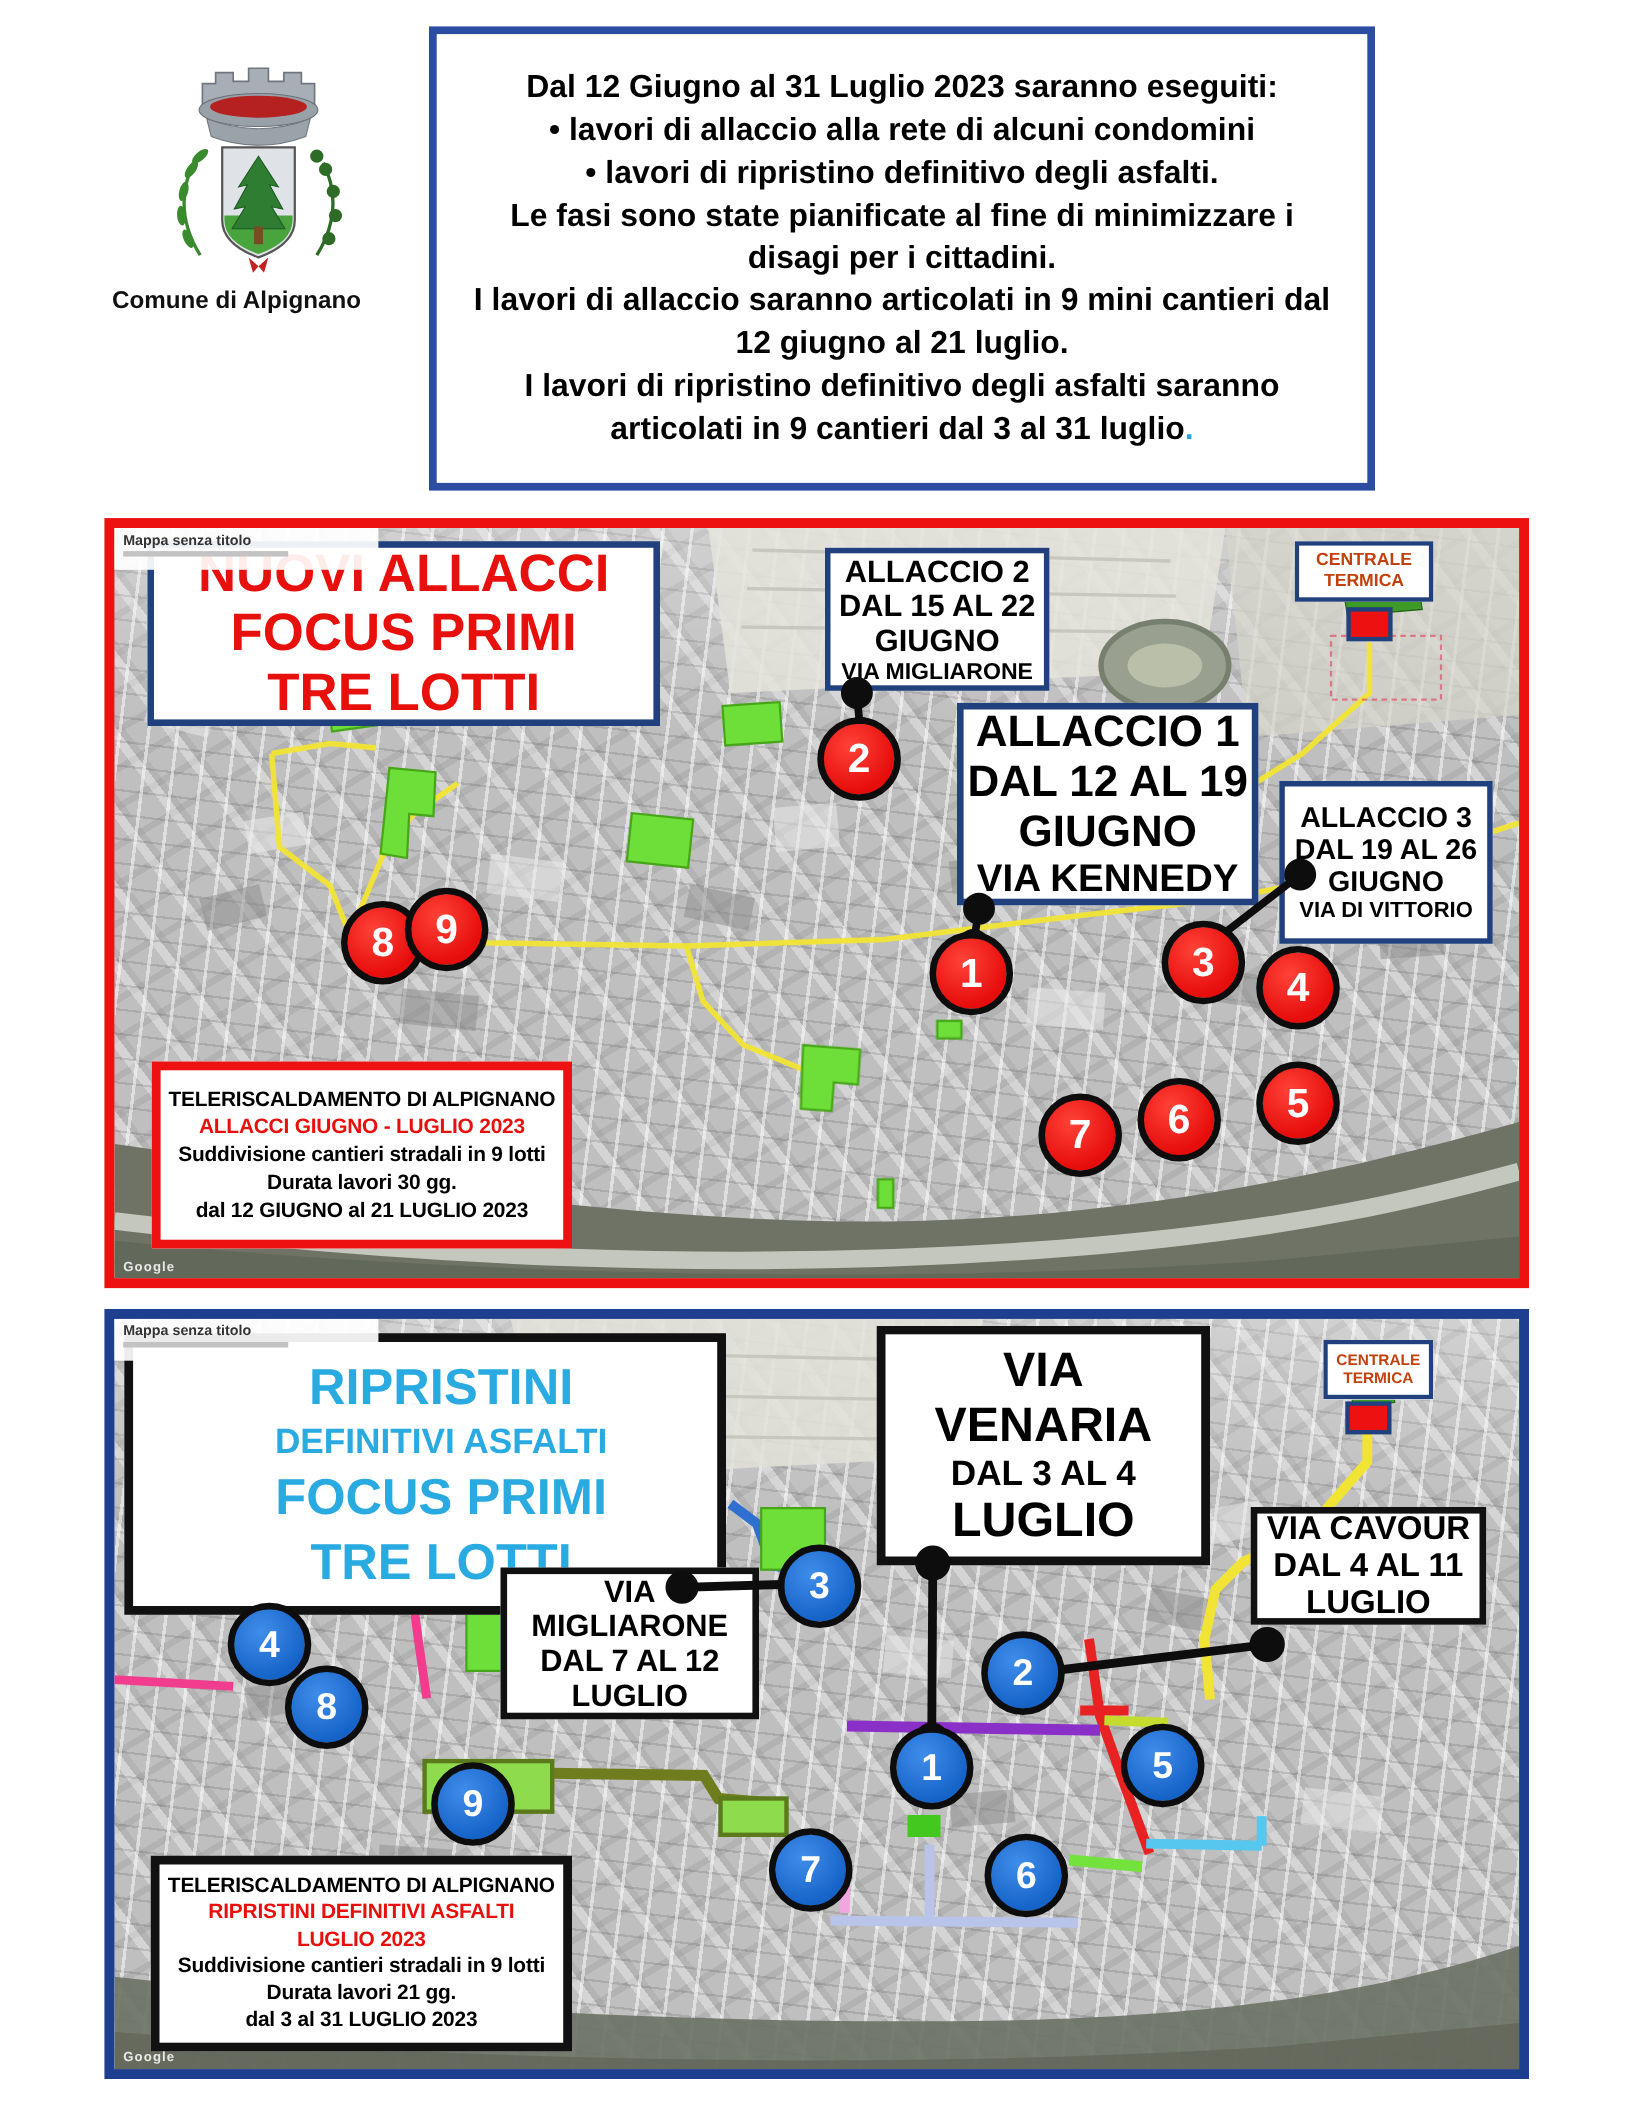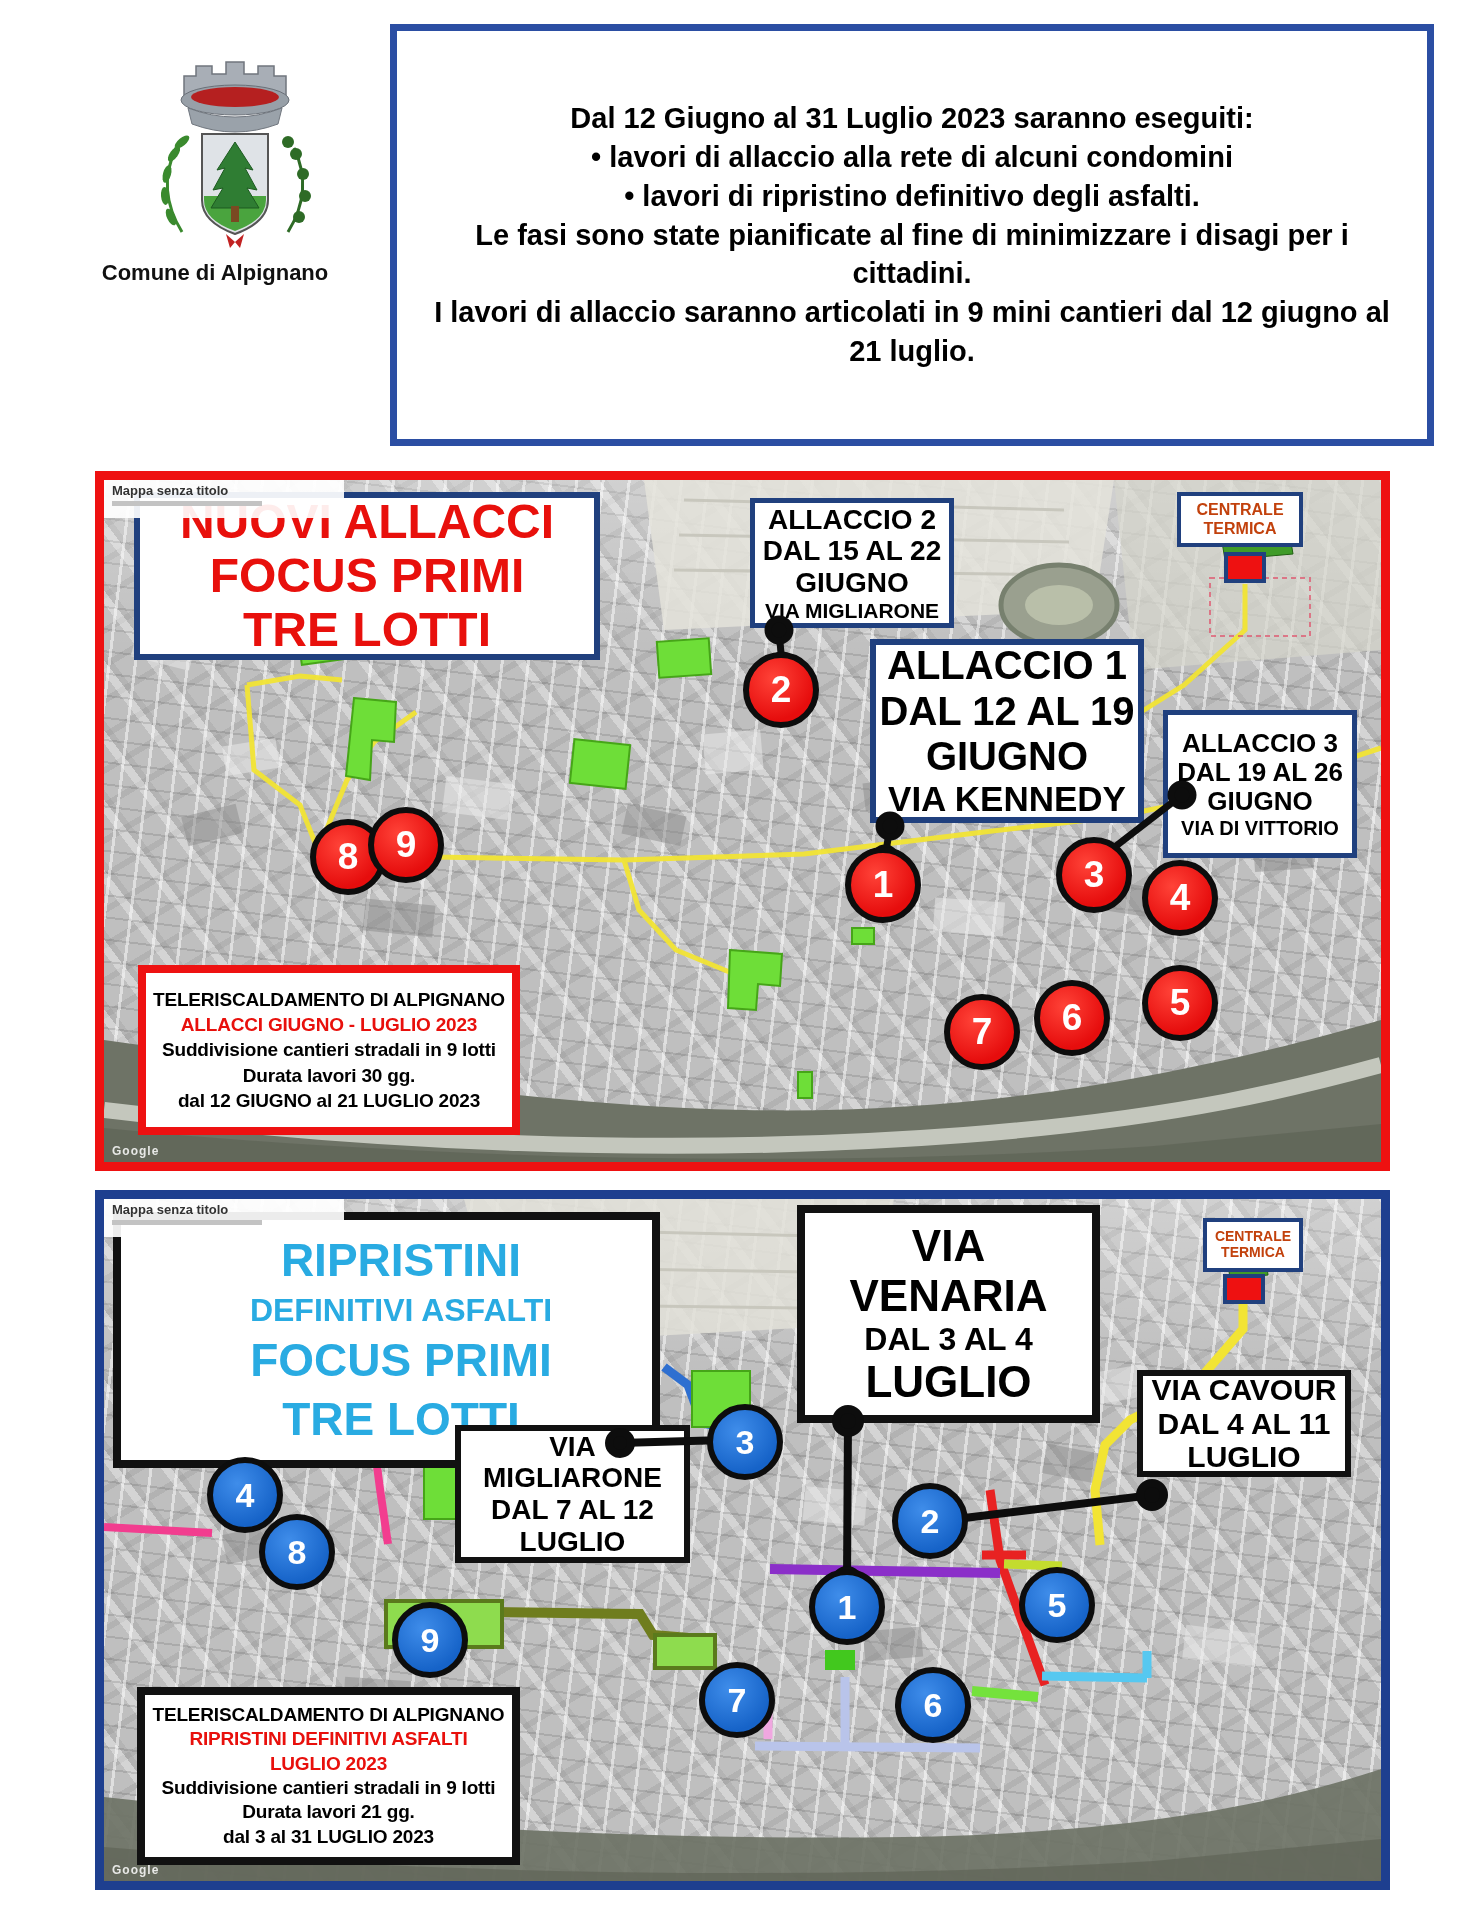--- a/index.html
+++ b/index.html
@@ -1,20 +1,20 @@
 <!DOCTYPE html>
 <html><head>
 <meta charset="utf-8">
 <style>
   html,body{margin:0;padding:0;background:#fff;}
   #canvas{position:relative;width:1484px;height:1920px;background:#fff;
           font-family:"Liberation Sans",sans-serif;overflow:hidden;}
   .abs{position:absolute;}
   
-  #intro-box{left:390px;top:24px;width:1044px;height:422px;border:7px solid #2b4ea3;
+  #intro-box{left:390px;top:24px;width:860px;height:422px;border:7px solid #2b4ea3;
              background:#fff;box-sizing:border-box;display:flex;flex-direction:column;
              justify-content:center;text-align:center;font-weight:bold;font-size:29px;
              line-height:1.34;color:#000;padding:6px 28px;}
   .blue-dot{color:#2f9fe0;}
   #logo-caption{left:92px;top:260px;width:246px;text-align:center;font-weight:bold;
                 font-size:22px;color:#111;}
   
   .map{position:absolute;overflow:hidden;box-sizing:border-box;background-color:#bfbfbf;
     background-image:
       linear-gradient(180deg, rgba(255,255,255,.28), rgba(0,0,0,0) 26%),
@@ -85,20 +85,21 @@
     </svg>
   </div>
   <div class="abs" id="logo-caption">Comune di Alpignano</div>
 
   <div class="abs" id="intro-box">
     <div>Dal 12 Giugno al 31 Luglio 2023 saranno eseguiti:</div>
     <div>•    lavori di allaccio alla rete di alcuni condomini</div>
     <div>•    lavori di ripristino definitivo degli asfalti.</div>
     <div>Le fasi sono state pianificate al fine di minimizzare i disagi per i cittadini.</div>
     <div>I lavori di allaccio saranno articolati in 9 mini cantieri dal 12 giugno al 21 luglio.</div>
+    <div><span>I lavori di ripristino definitivo degli asfalti saranno articolati in 9 cantieri dal 3 al 31 luglio</span><span class="blue-dot">.</span></div>
   </div>
 
   <div id="map1" class="map">
 
     <svg class="decor" viewBox="0 0 1277 682">
       <polygon points="540,0 1010,0 990,130 560,150" fill="#e4e3da" opacity=".85"></polygon>
       <polygon points="1010,0 1277,0 1277,170 1030,190" fill="#d6d5cc" opacity=".7"></polygon>
       <g stroke="#c6c5bb" stroke-width="3" opacity=".9">
           <line x1="580" y1="20" x2="960" y2="30"></line>
           <line x1="575" y1="55" x2="965" y2="62"></line>

